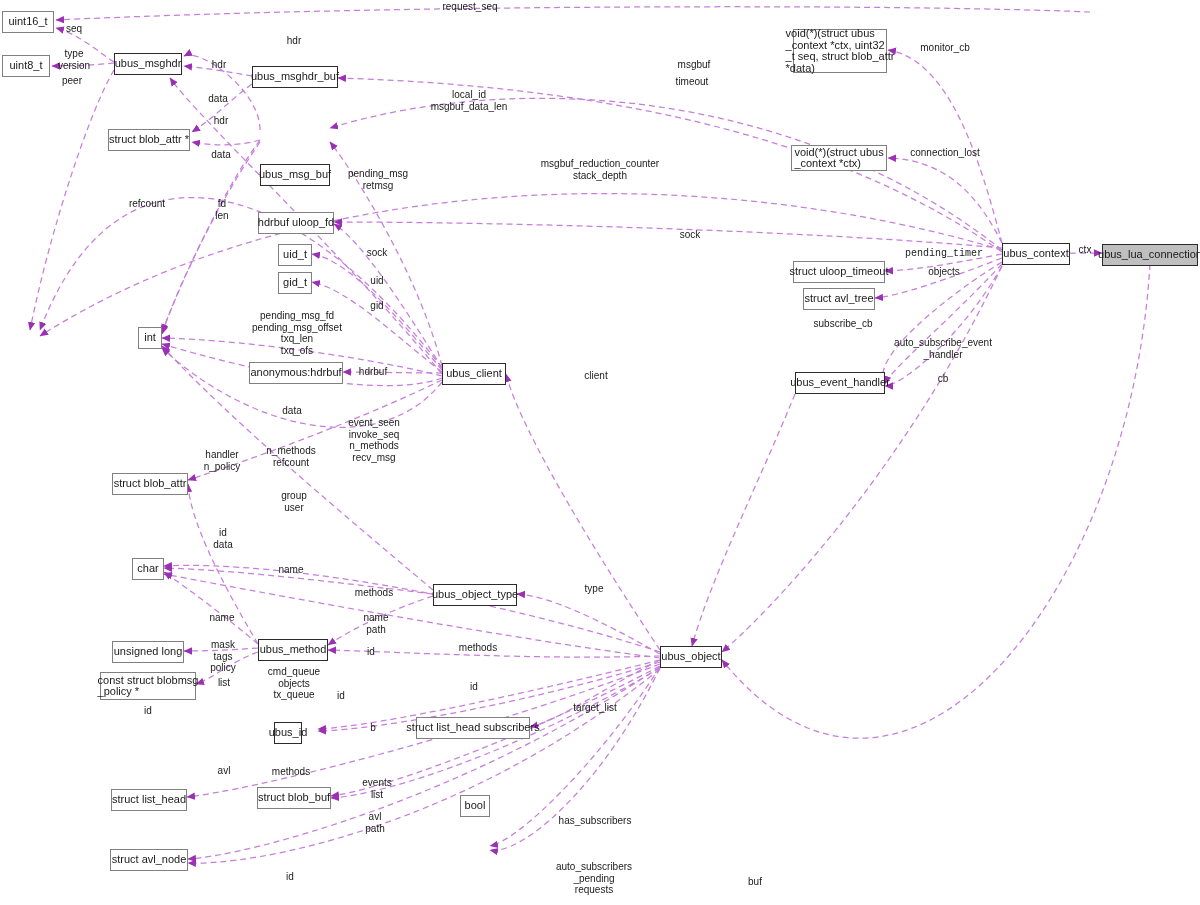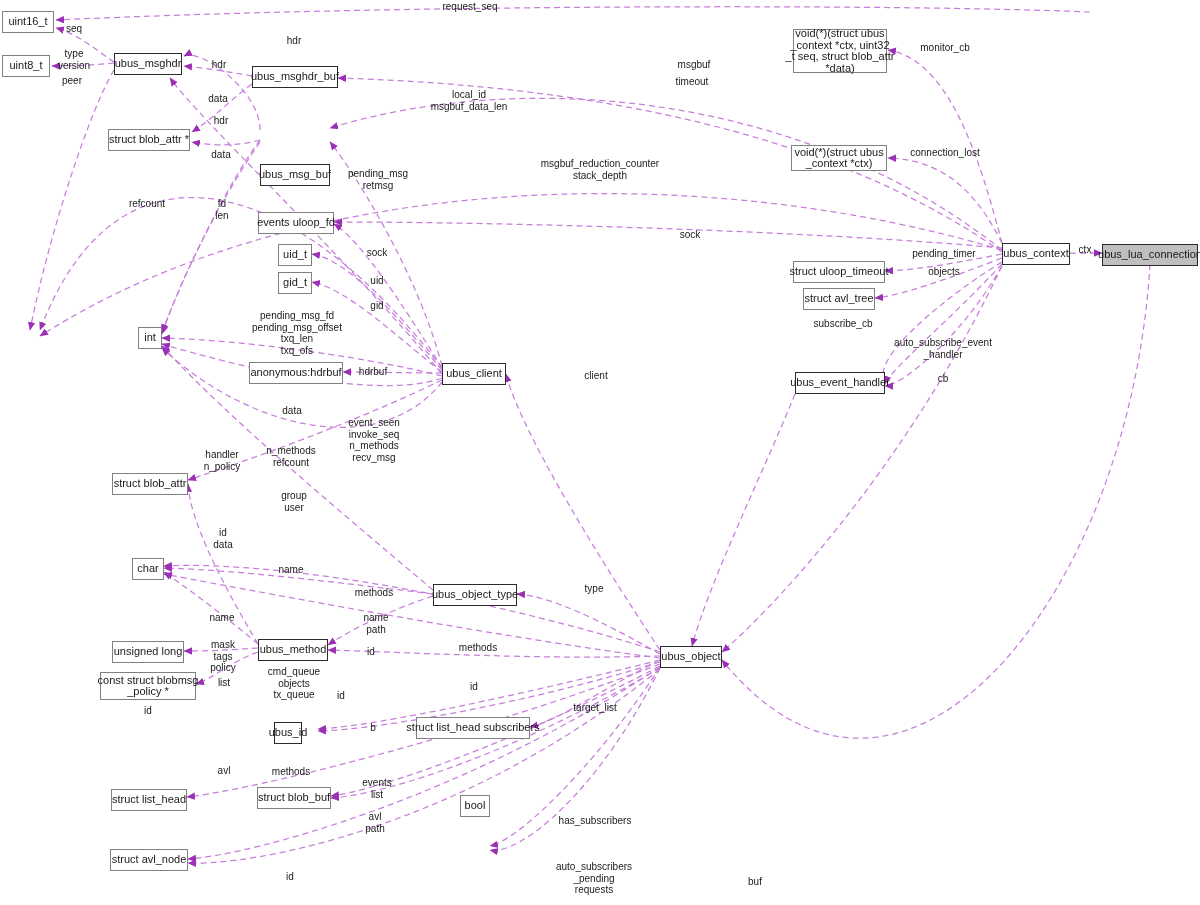--- a/index.html
+++ b/index.html
@@ -25,21 +25,20 @@
     pointer-events: none;
   }
   .node {
     position: absolute;
     box-sizing: border-box;
     background: #ffffff;
     border: 1px solid #808080;
     color: #1a1a1a;
     font-size: 11px;
     line-height: 11.5px;
-    text-align: center;
     display: flex;
     align-items: center;
     justify-content: center;
     padding: 10px 5px;
     white-space: pre;
     z-index: 5;
   }
   .node.strong {
     border: 1px solid #2b2b2b;
     box-shadow: 0 0 0 1px #ffffff inset;
@@ -138,21 +137,21 @@
       <div class="node strong" style="left: 114px; top: 53px; width: 68px; height: 22px;">ubus_msghdr</div>
       <div class="node strong" style="left: 252px; top: 66px; width: 86px; height: 22px;">ubus_msghdr_buf</div>
       <div class="node" style="left: 793px; top: 29px; width: 94px; height: 44px;">void(*)(struct ubus
 _context *ctx, uint32
 _t seq, struct blob_attr
 *data)</div>
       <div class="node" style="left: 108px; top: 129px; width: 82px; height: 21px;">struct blob_attr *</div>
       <div class="node strong" style="left: 260px; top: 124px; width: 70px; height: 22px; margin-top: 40px;">ubus_msg_buf</div>
       <div class="node" style="left: 791px; top: 145px; width: 96px; height: 26px;">void(*)(struct ubus
 _context *ctx)</div>
-      <div class="node" style="left: 258px; top: 212px; width: 76px; height: 21px;">events uloop_fd</div>
+      <div class="node" style="left: 258px; top: 212px; width: 76px; height: 21px;">hdrbuf uloop_fd</div>
       <div class="node strong" style="left: 1002px; top: 243px; width: 68px; height: 22px;">ubus_context</div>
       <div class="node current" style="left: 1102px; top: 244px; width: 96px; height: 20px;">ubus_lua_connection</div>
       <div class="node" style="left: 278px; top: 244px; width: 34px; height: 21px;">uid_t</div>
       <div class="node" style="left: 793px; top: 261px; width: 92px; height: 21px;">struct uloop_timeout</div>
       <div class="node" style="left: 278px; top: 272px; width: 34px; height: 21px;">gid_t</div>
       <div class="node" style="left: 803px; top: 288px; width: 72px; height: 21px;">struct avl_tree</div>
       <div class="node" style="left: 138px; top: 327px; width: 24px; height: 21px;">int</div>
       <div class="node" style="left: 249px; top: 362px; width: 94px; height: 21px;">anonymous:hdrbuf</div>
       <div class="node strong" style="left: 442px; top: 363px; width: 64px; height: 22px;">ubus_client</div>
       <div class="node strong" style="left: 795px; top: 372px; width: 90px; height: 22px;">ubus_event_handler</div>
@@ -190,21 +189,21 @@
       <div class="elabel" style="left: 945px; top: 147px;">connection_lost</div>
       <div class="elabel" style="left: 600px; top: 158px;">msgbuf_reduction_counter
 stack_depth</div>
       <div class="elabel" style="left: 378px; top: 168px;">pending_msg
 retmsg</div>
       <div class="elabel" style="left: 147px; top: 198px;">refcount</div>
       <div class="elabel" style="left: 222px; top: 198px;">fd
 len</div>
       <div class="elabel" style="left: 690px; top: 229px;">sock</div>
       <div class="elabel" style="left: 1085px; top: 244px;">ctx</div>
-      <div class="elabel" style="left: 944px; top: 248px;">pending_timer</div>
+      <div class="elabel" style="left: 944px; top: 248px; font-family: Liberation Mono, monospace;">pending_timer</div>
       <div class="elabel" style="left: 377px; top: 247px;">sock</div>
       <div class="elabel" style="left: 944px; top: 266px;">objects</div>
       <div class="elabel" style="left: 377px; top: 275px;">uid</div>
       <div class="elabel" style="left: 377px; top: 300px;">gid</div>
       <div class="elabel" style="left: 843px; top: 318px;">subscribe_cb</div>
       <div class="elabel" style="left: 297px; top: 310px;">pending_msg_fd
 pending_msg_offset
 txq_len
 txq_ofs</div>
       <div class="elabel" style="left: 943px; top: 337px;">auto_subscribe_event

